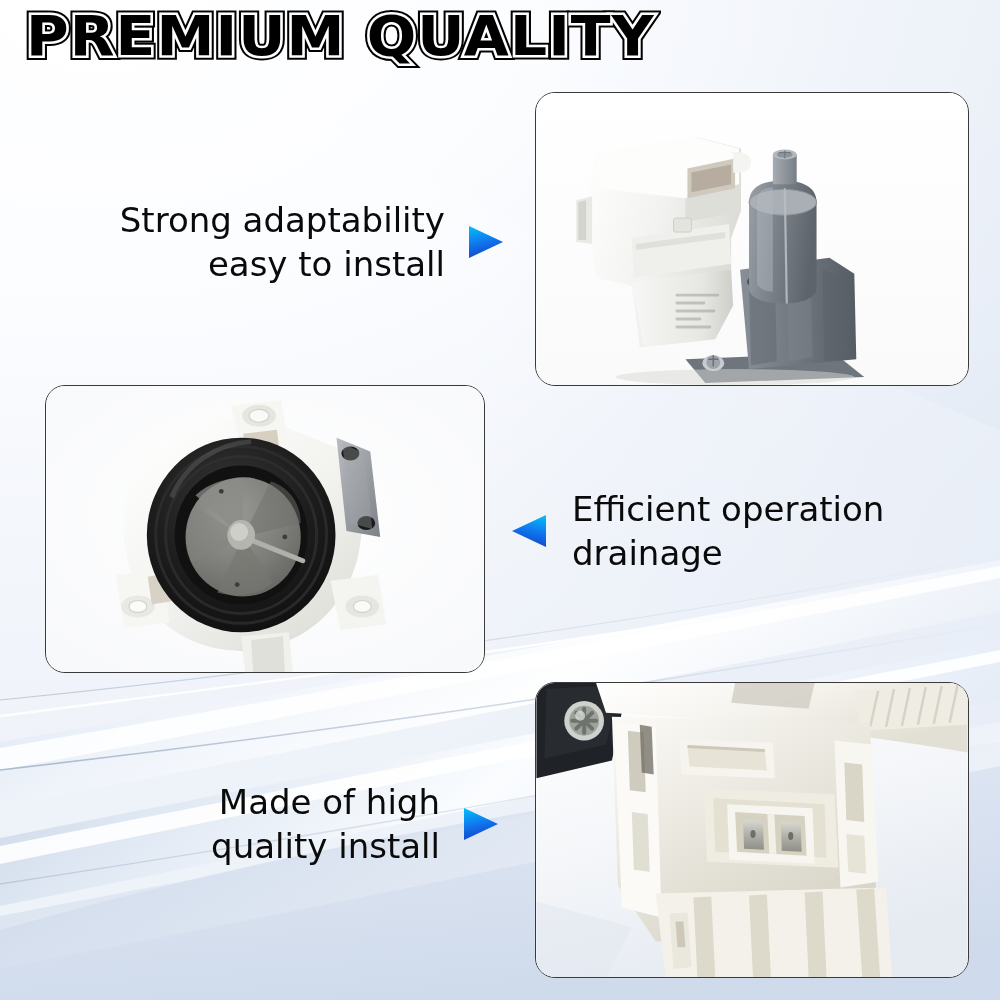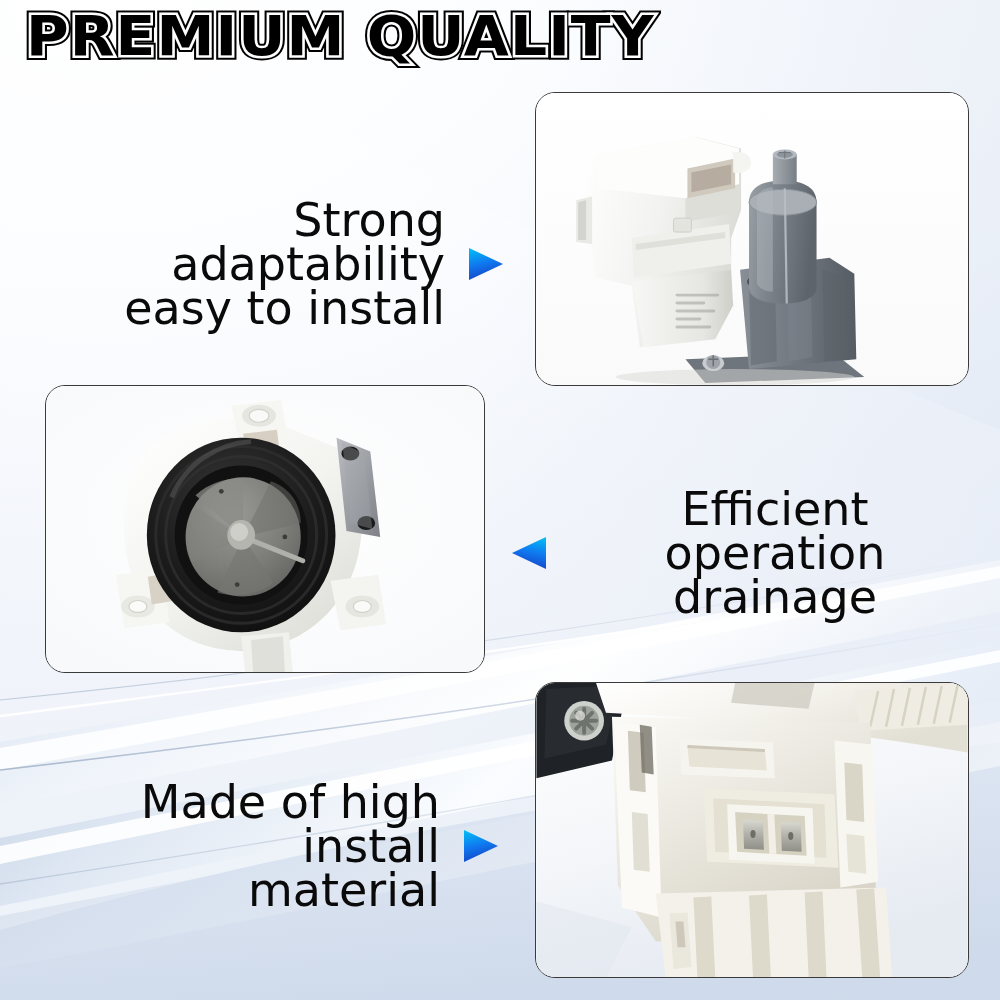--- a/index.html
+++ b/index.html
@@ -54,29 +54,29 @@
   .panel-2 { left:45px;  top:385px; width:440px; height:288px; }
   .panel-3 { left:535px; top:682px; width:434px; height:296px; }
   .panel-inner { position:absolute; inset:0; }
   .photo-svg { position:absolute; inset:0; width:100%; height:100%; }
 
   
   .callout { position:absolute; display:flex; align-items:center; }
   .callout-text {
     font-family:"DejaVu Sans", sans-serif;
     font-weight:400;
-    font-size:46px;
+    font-size:34px;
     line-height:44px;
     color:#0a0a0a;
     white-space:pre-line;
   }
   .c1 { left:60px;  top:198px; width:460px; }
   .c1 .callout-text { text-align:right; width:385px; }
   .c2 { left:508px; top:487px; width:470px; }
-  .c2 .callout-text { text-align:center; }
+  .c2 .callout-text { text-align:left; }
   .c3 { left:140px; top:780px; width:400px; }
   .c3 .callout-text { text-align:right; width:300px; }
 
   .tri { width:44px; height:44px; flex:0 0 auto; }
   .tri-right { margin-left:18px; }
   .tri-left  { margin-right:20px; }
 </style>
 </head>
 <body>
 
@@ -445,21 +445,21 @@
         </linearGradient>
       </defs>
       <path d="M38,6 L4,22 L38,38 Z" fill="url(#triG2)"></path>
     </svg>
     <div class="callout-text">Efficient operation
 drainage</div>
   </div>
 
   <div class="callout c3">
     <div class="callout-text">Made of high
-install material</div>
+quality install</div>
     <svg class="tri tri-right" viewBox="0 0 44 44">
       <defs>
         <linearGradient id="triG3" x1="0" y1="0" x2="0.25" y2="1">
           <stop offset="0%" stop-color="#00C2F5"></stop>
           <stop offset="55%" stop-color="#1078F0"></stop>
           <stop offset="100%" stop-color="#1347C8"></stop>
         </linearGradient>
       </defs>
       <path d="M6,6 L40,22 L6,38 Z" fill="url(#triG3)"></path>
     </svg>

